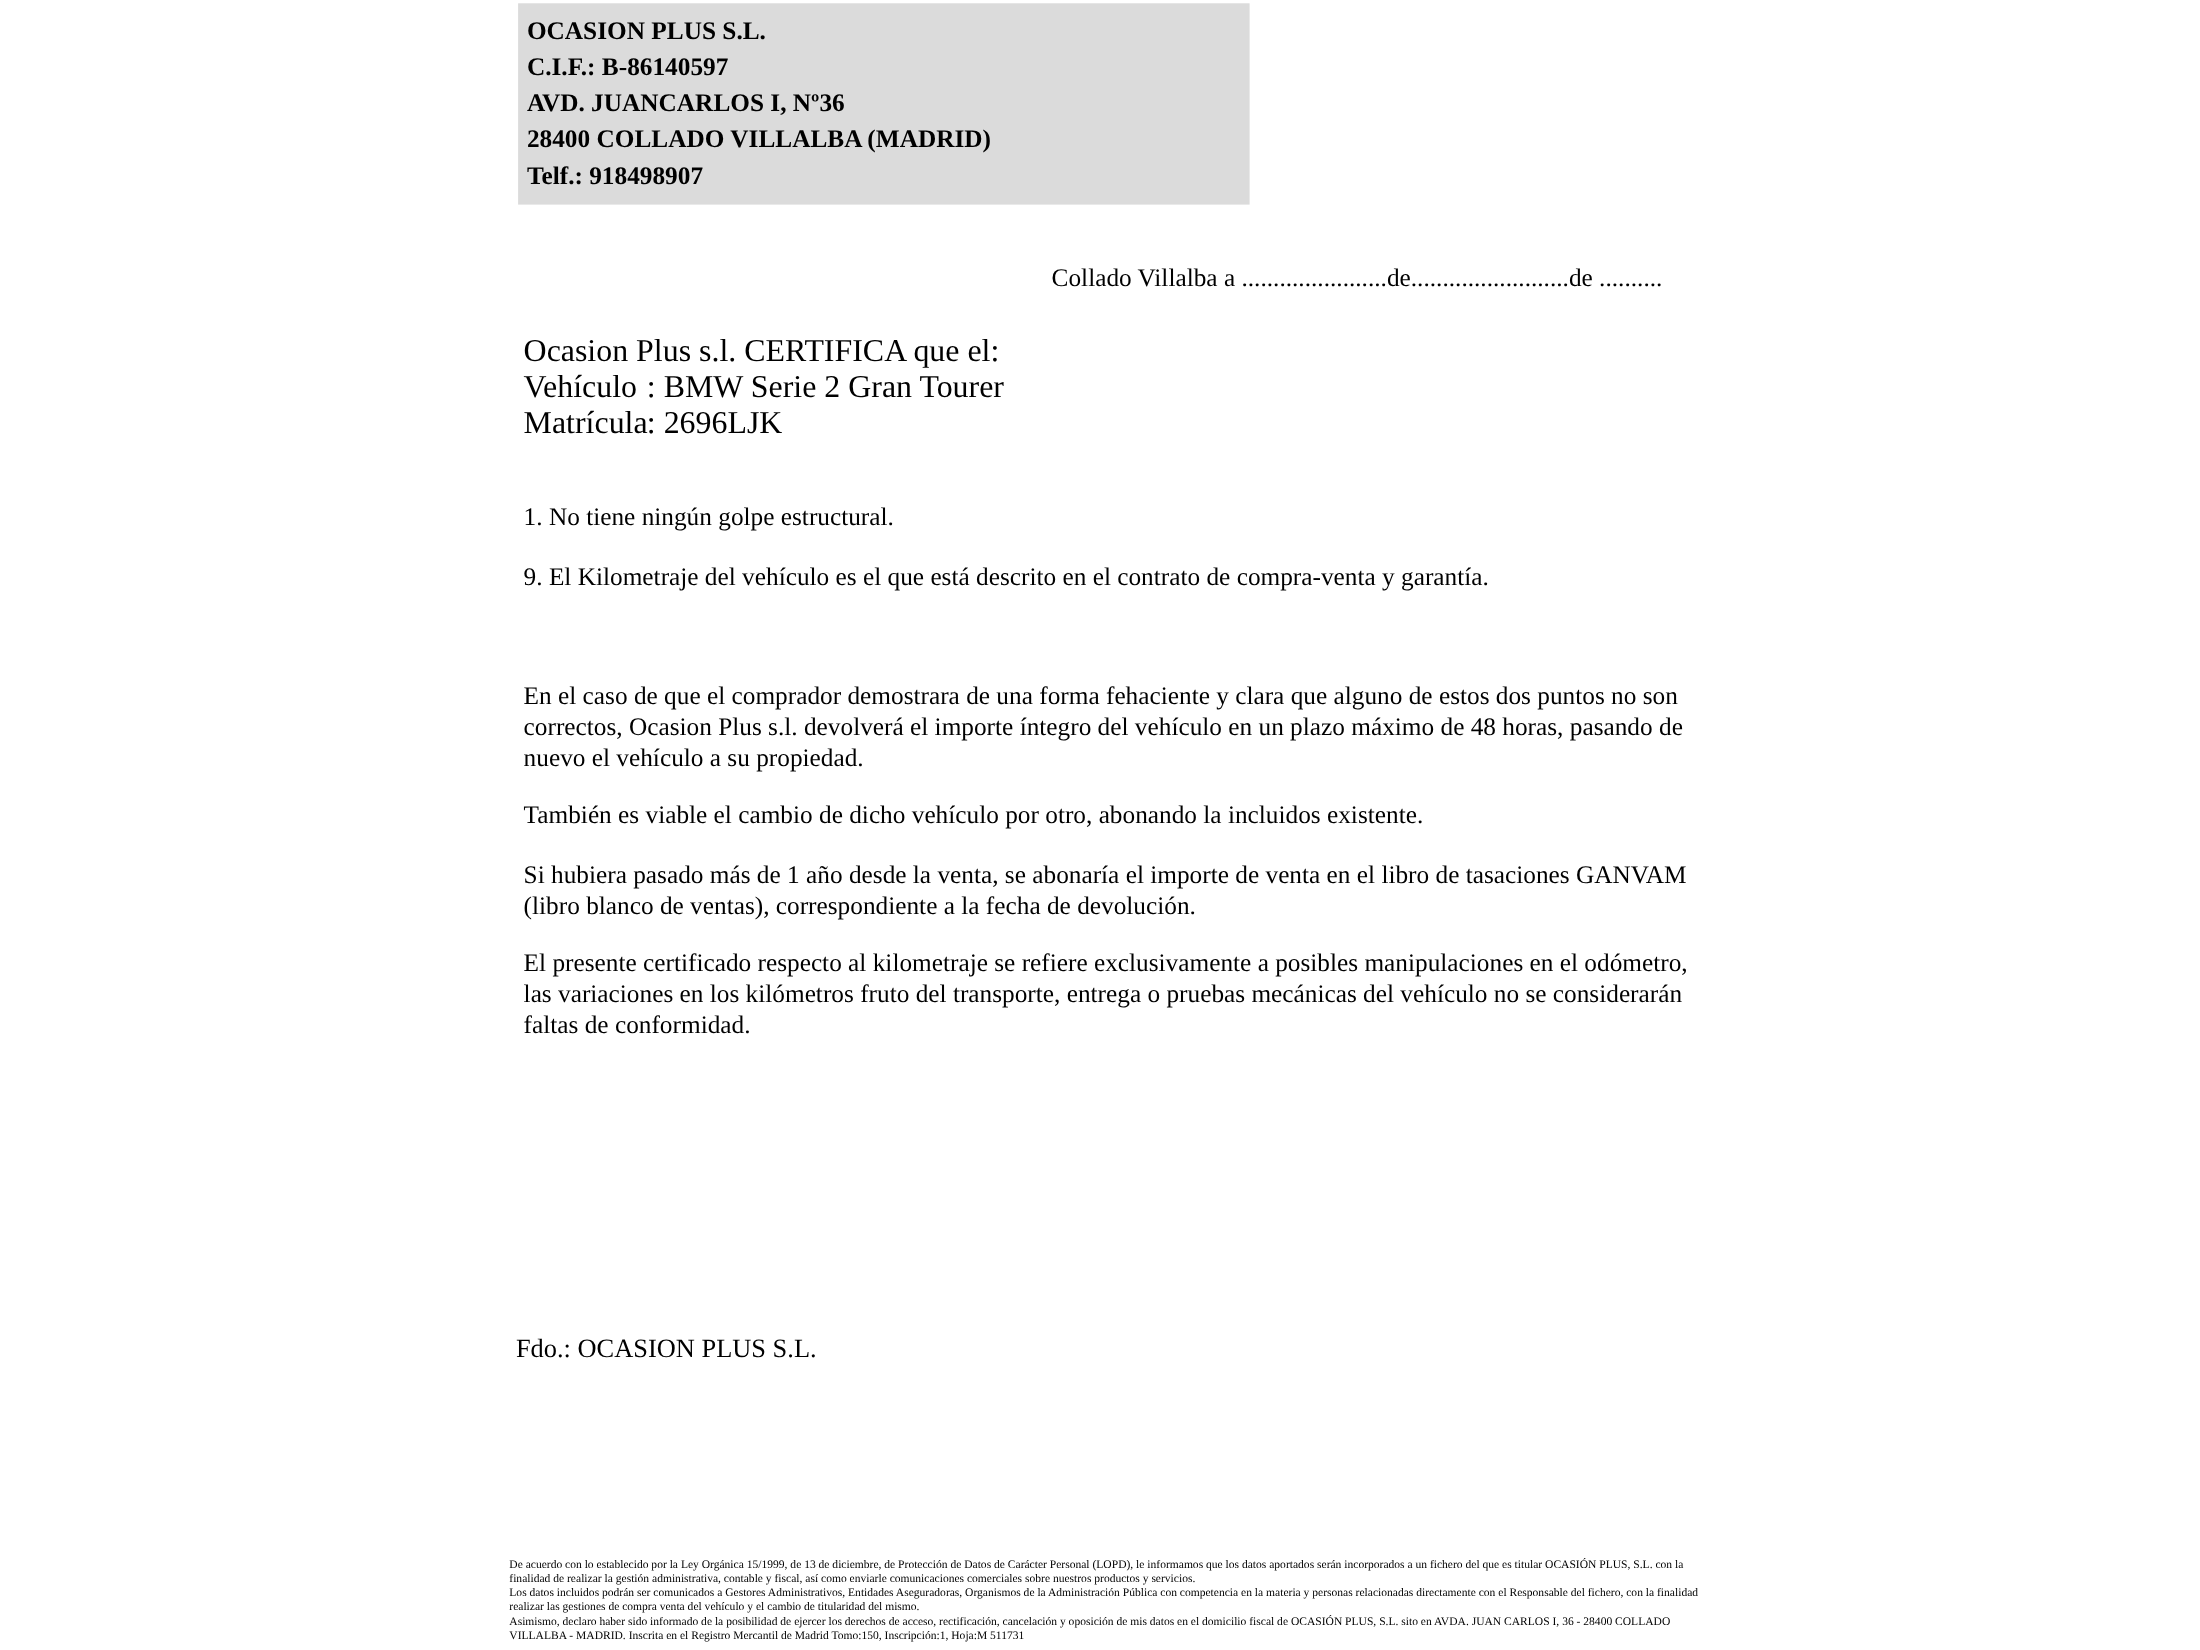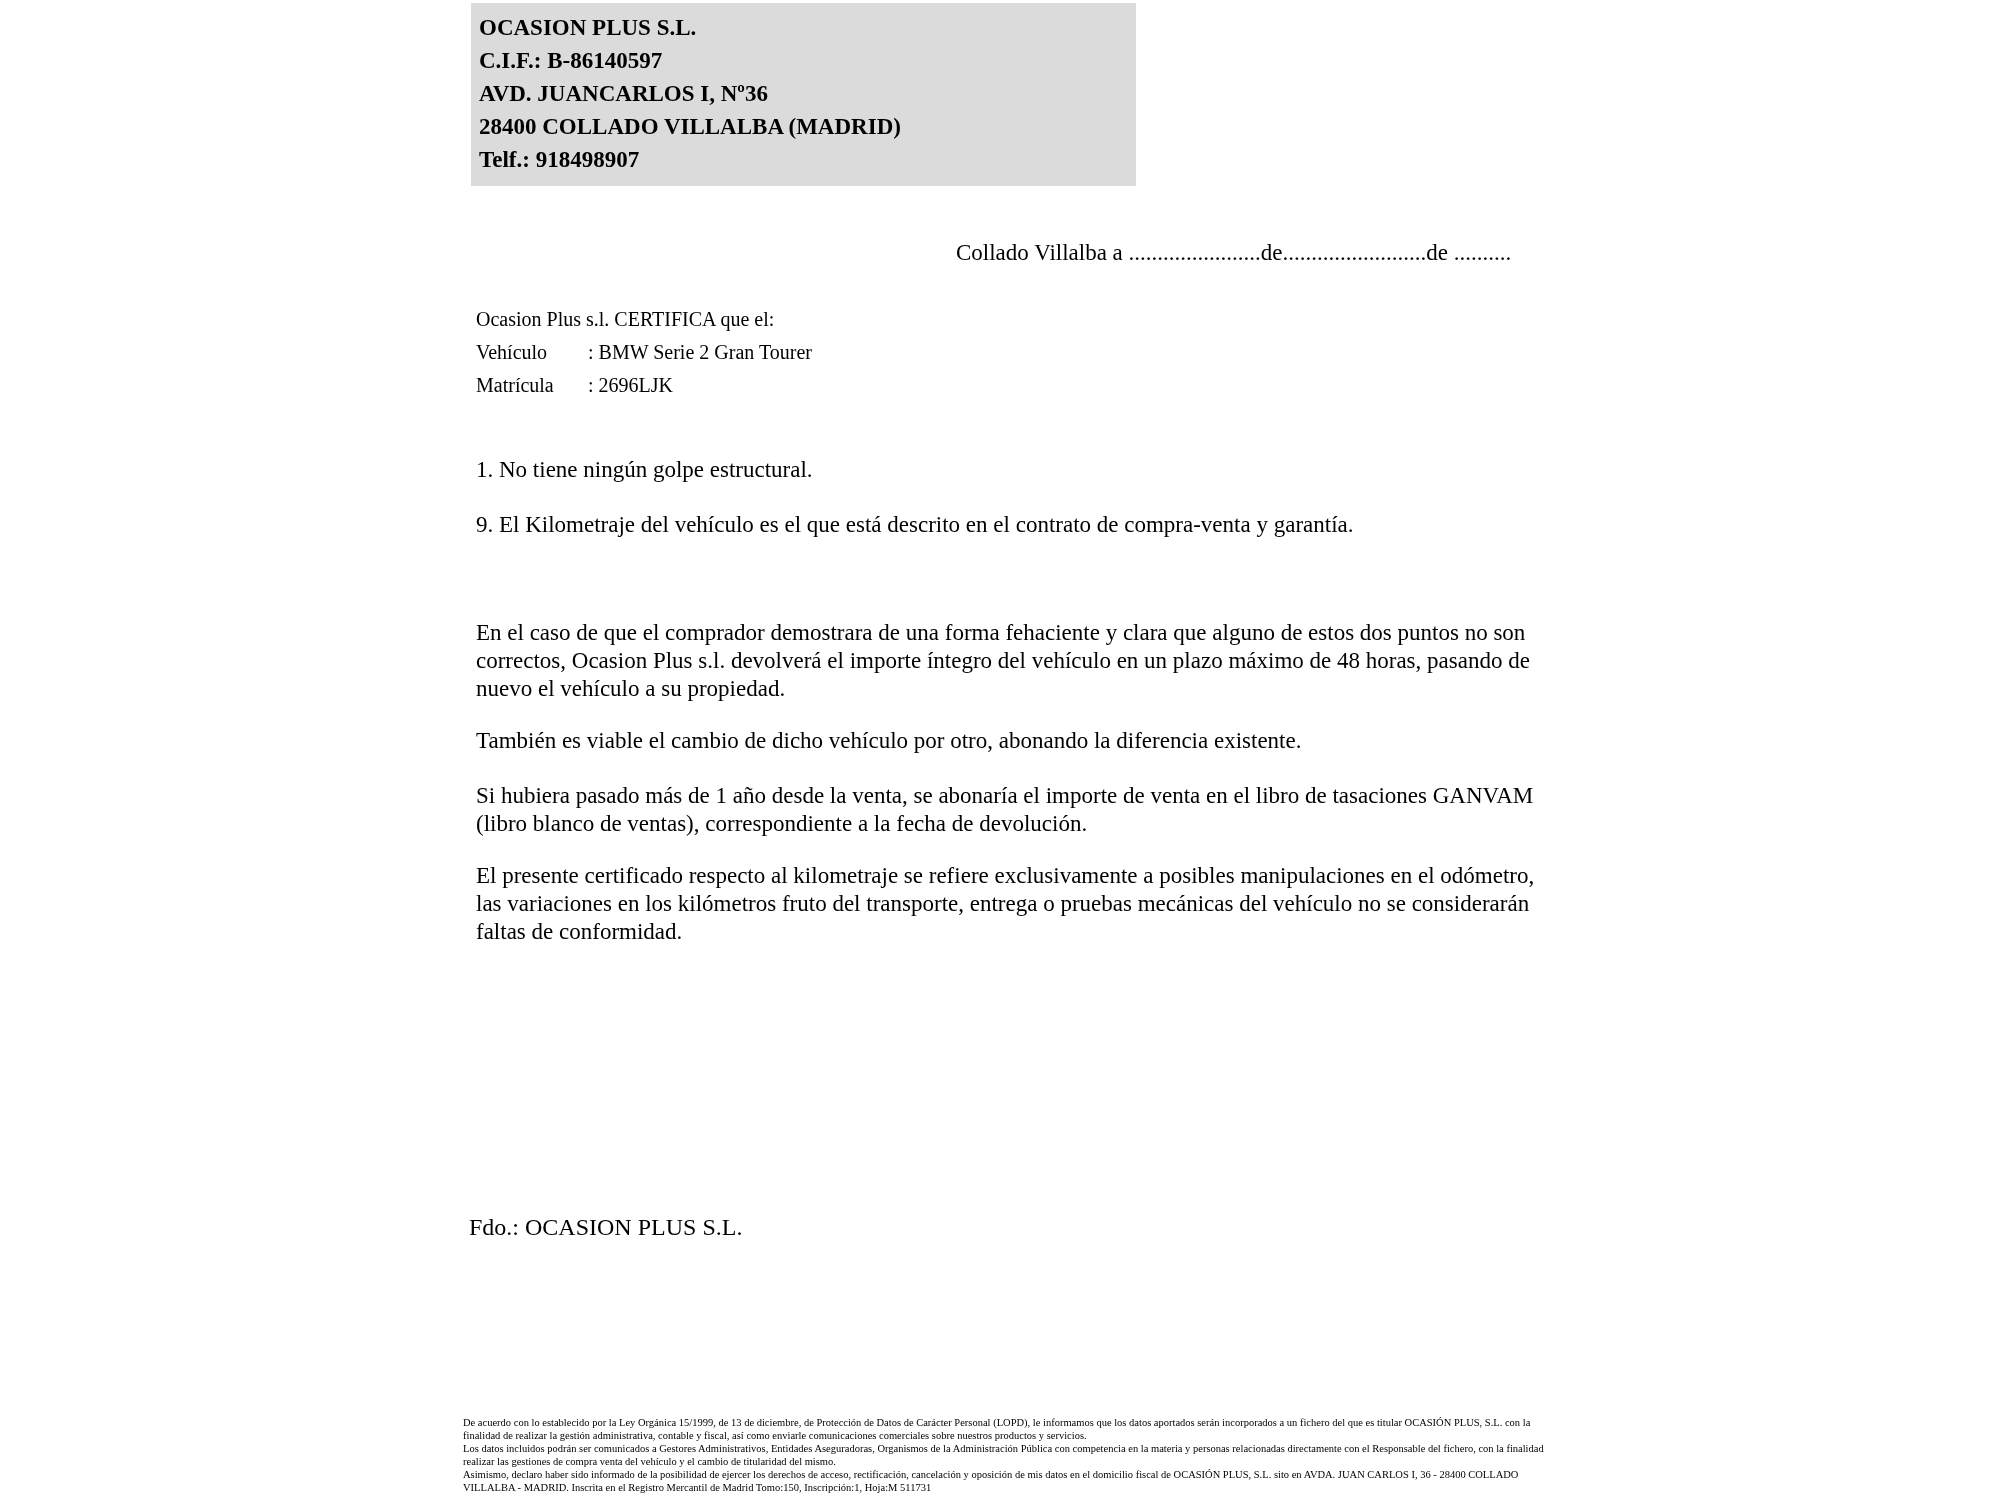--- a/index.html
+++ b/index.html
@@ -35,21 +35,21 @@
       position: absolute;
       left: 956px;
       top: 240px;
       font-size: 23px;
       white-space: nowrap;
     }
     .certify-block {
       position: absolute;
       left: 476px;
       top: 303px;
-      font-size: 20px;
+      font-size: 29px;
       line-height: 33px;
     }
     .cert-row { white-space: nowrap; }
     .lbl-wrap {
       display: inline-block;
       width: 112px;
     }
     .lbl-underline { }
     .body-par {
       position: absolute;
@@ -104,21 +104,21 @@
     </div>
     <div class="cert-row">
       <span class="lbl-wrap"><span class="lbl-underline">Matrícula</span></span><span>: 2696LJK</span>
     </div>
   </div>
 
   <p class="body-par pt-1">1. No tiene ningún golpe estructural.</p>
   <p class="body-par pt-2">9. El Kilometraje del vehículo es el que está descrito en el contrato de compra-venta y garantía.</p>
 
   <p class="body-par par-1">En el caso de que el comprador demostrara de una forma fehaciente y clara que alguno de estos dos puntos no son correctos, Ocasion Plus s.l. devolverá el importe íntegro del vehículo en un plazo máximo de 48 horas, pasando de nuevo el vehículo a su propiedad.</p>
-  <p class="body-par par-2">También es viable el cambio de dicho vehículo por otro, abonando la diferencia existente.</p>
+  <p class="body-par par-2">También es viable el cambio de dicho vehículo por otro, abonando la incluidos existente.</p>
   <p class="body-par par-3">Si hubiera pasado más de 1 año desde la venta, se abonaría el importe de venta en el libro de tasaciones GANVAM (libro blanco de ventas), correspondiente a la fecha de devolución.</p>
   <p class="body-par par-4">El presente certificado respecto al kilometraje se refiere exclusivamente a posibles manipulaciones en el odómetro, las variaciones en los kilómetros fruto del transporte, entrega o pruebas mecánicas del vehículo no se considerarán faltas de conformidad.</p>
 
   <div class="signature-line">Fdo.: OCASION PLUS S.L.</div>
 
   <div class="legal-footer">
     <p>De acuerdo con lo establecido por la Ley Orgánica 15/1999, de 13 de diciembre, de Protección de Datos de Carácter Personal (LOPD), le informamos que los datos aportados serán incorporados a un fichero del que es titular OCASIÓN PLUS, S.L. con la finalidad de realizar la gestión administrativa, contable y fiscal, así como enviarle comunicaciones comerciales sobre nuestros productos y servicios.</p>
     <p>Los datos incluidos podrán ser comunicados a Gestores Administrativos, Entidades Aseguradoras, Organismos de la Administración Pública con competencia en la materia y personas relacionadas directamente con el Responsable del fichero, con la finalidad realizar las gestiones de compra venta del vehículo y el cambio de titularidad del mismo.</p>
     <p>Asimismo, declaro haber sido informado de la posibilidad de ejercer los derechos de acceso, rectificación, cancelación y oposición de mis datos en el domicilio fiscal de OCASIÓN PLUS, S.L. sito en AVDA. JUAN CARLOS I, 36 - 28400 COLLADO VILLALBA - MADRID. Inscrita en el Registro Mercantil de Madrid Tomo:150, Inscripción:1, Hoja:M 511731</p>
   </div>

